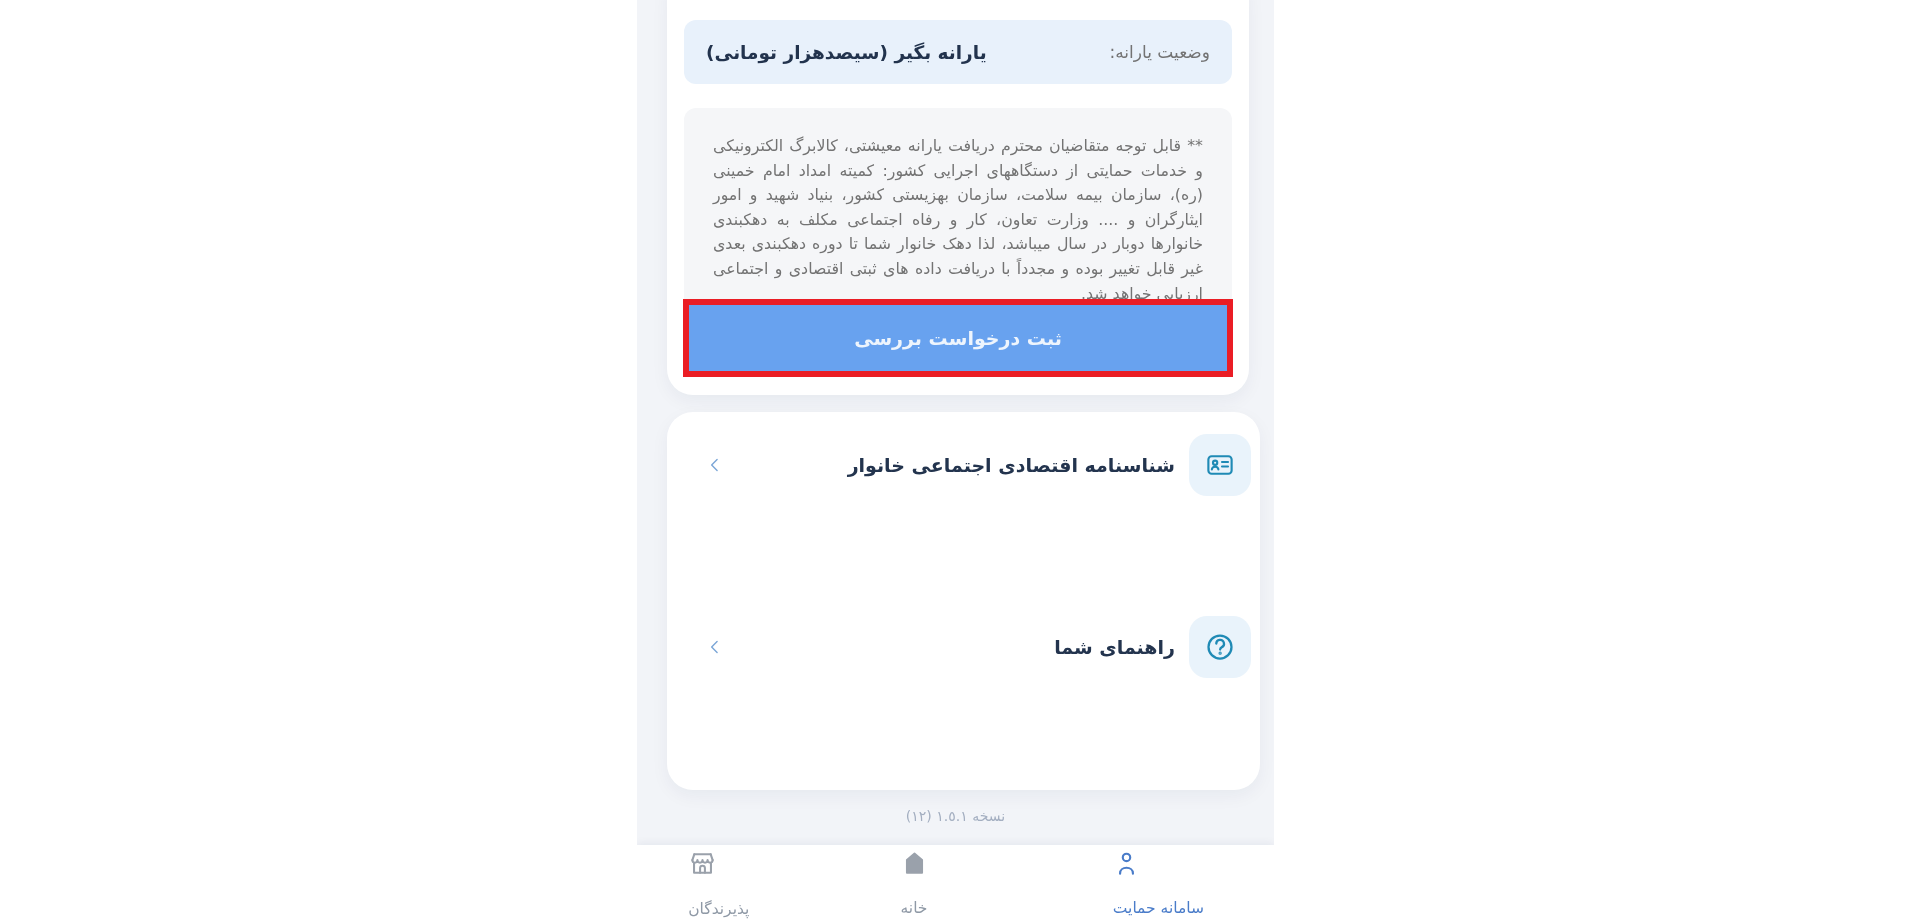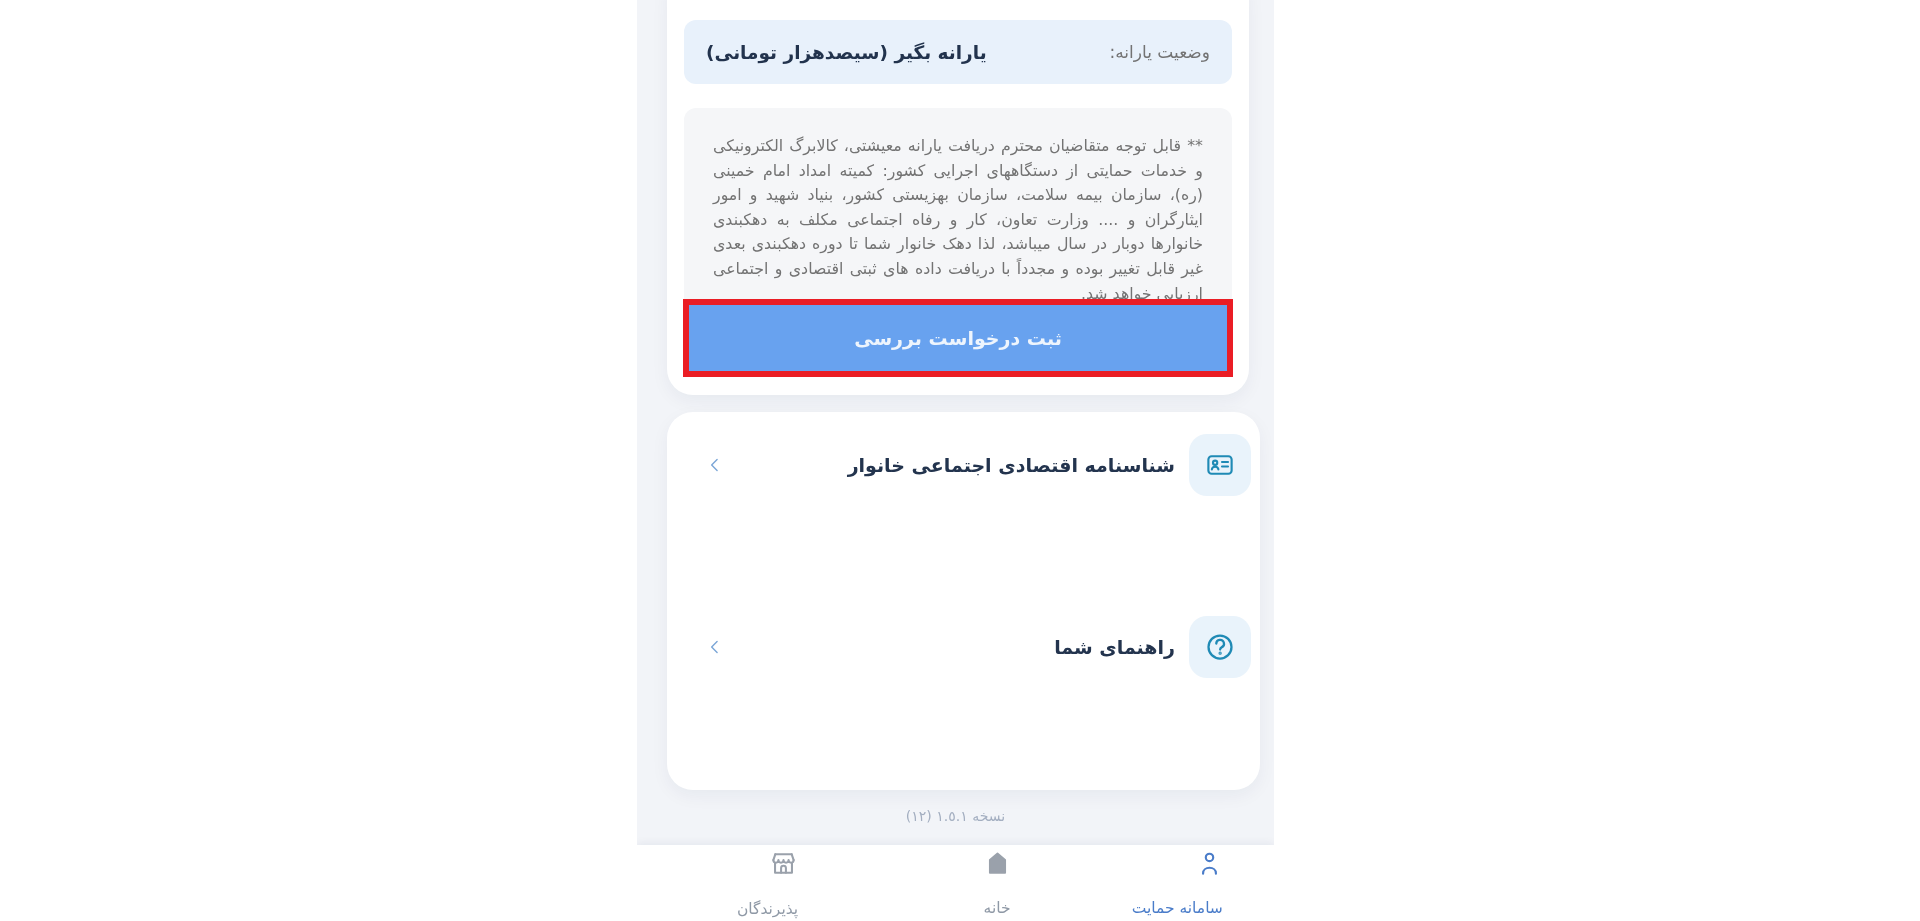--- a/index.html
+++ b/index.html
@@ -63,21 +63,21 @@
     position:absolute;left:0;top:808px;width:637px;text-align:center;
     color:#a3aec0;font-size:14px;
   }
   
   .bottom-nav{
     position:absolute;left:0;bottom:0;width:637px;height:76px;background:#ffffff;
     box-shadow:0 -2px 8px rgba(15,40,80,0.06);
     display:flex;justify-content:space-around;align-items:center;
   }
   .nav-item{
-    display:flex;flex-direction:column;align-items:flex-start;gap:22px;cursor:pointer;
+    display:flex;flex-direction:column;align-items:flex-end;gap:22px;cursor:pointer;
     min-width:110px;
   }
   .nav-label{font-size:15.5px;color:#8f99a6;}
   .nav-item.active .nav-label{color:#4a7cc9;font-weight:400;}
   svg{display:block;}
 </style>
 </head>
 <body>
 
 <div class="viewport">

